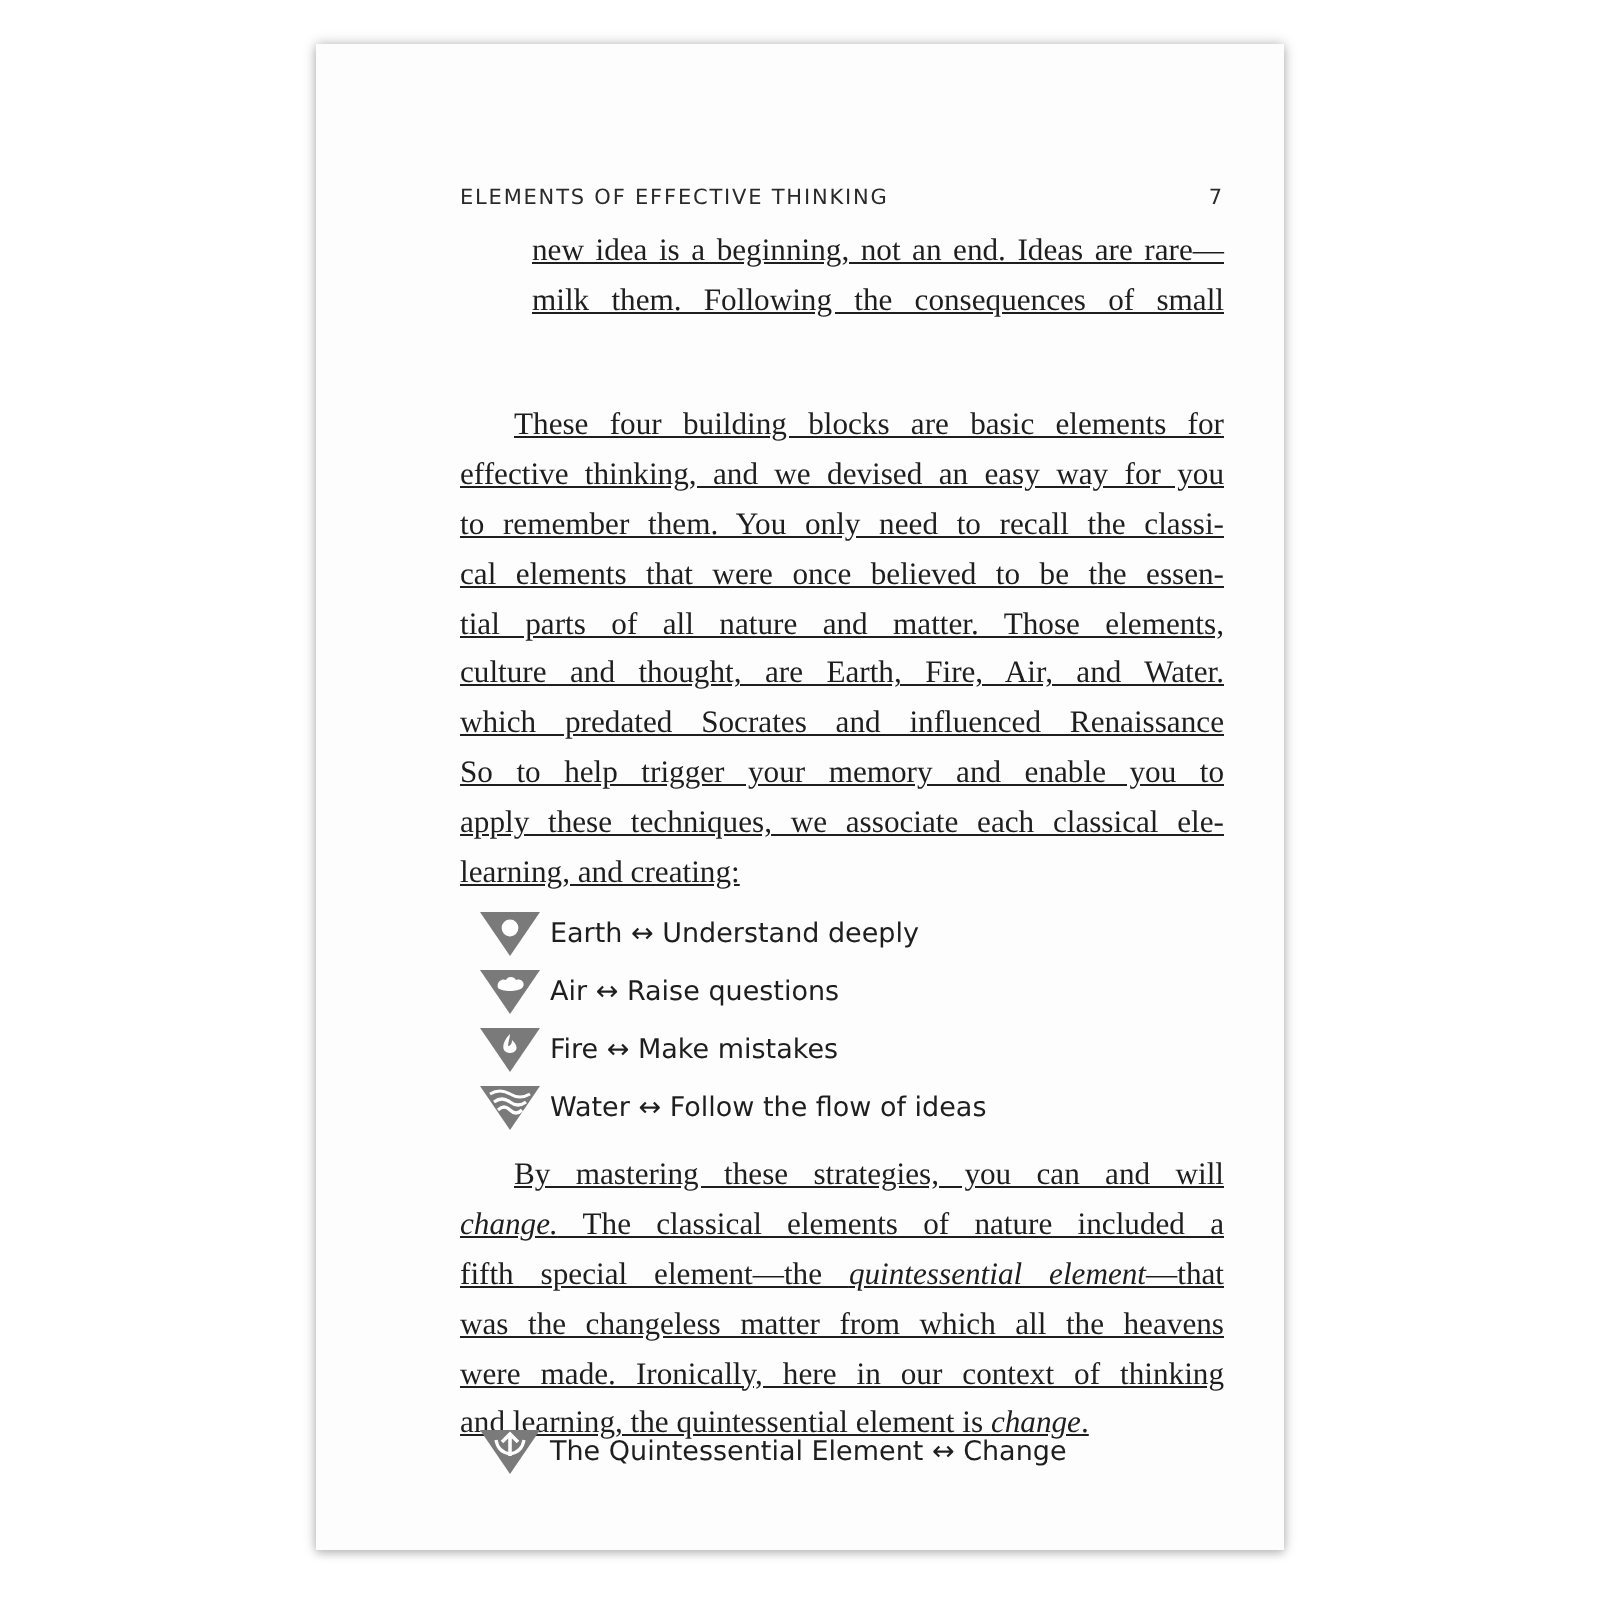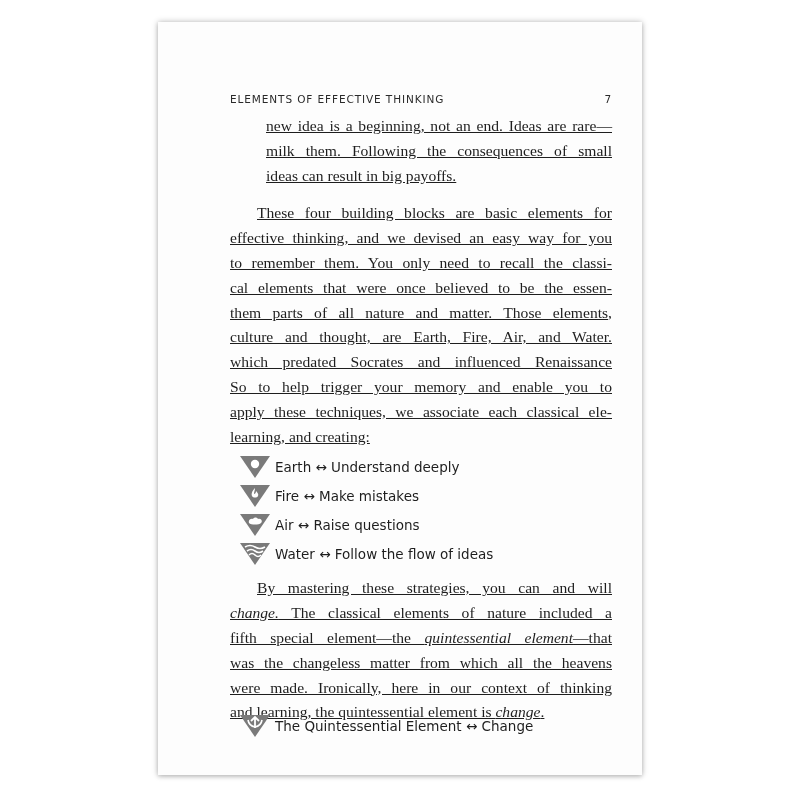--- a/index.html
+++ b/index.html
@@ -103,57 +103,56 @@
 <div class="page"></div>
 
 <div class="running-head">
   <span>ELEMENTS OF EFFECTIVE THINKING</span>
   <span>7</span>
 </div>
 
 <div class="quote-block body-text" style="top:114px;">
   <span class="line">new idea is a beginning, not an end. Ideas are rare—</span>
   <span class="line">milk them. Following the consequences of small</span>
-  <span class="line last">ideas can result in big payoffs.</span>
 </div>
 
 <div class="block body-text" style="top:201px;">
   <span class="line indent-line">These four building blocks are basic elements for</span>
   <span class="line">effective thinking, and we devised an easy way for you</span>
   <span class="line">to remember them. You only need to recall the classi-</span>
   <span class="line">cal elements that were once believed to be the essen-</span>
-  <span class="line">them parts of all nature and matter. Those elements,</span>
+  <span class="line">tial parts of all nature and matter. Those elements,</span>
   <span class="line">culture and thought, are Earth, Fire, Air, and Water.</span>
   <span class="line">which predated Socrates and influenced Renaissance</span>
   <span class="line">So to help trigger your memory and enable you to</span>
   <span class="line">apply these techniques, we associate each classical ele-</span>
   <span class="line last">learning, and creating:</span>
 </div>
 
 <div class="list">
   <div class="list-item">
     <svg class="tri" viewBox="0 0 30 22">
       <polygon points="0,0 30,0 15,22" fill="#7a7a7a"></polygon>
       <circle cx="15" cy="8" r="4.2" fill="#ffffff"></circle>
     </svg>
     <span class="list-label"><span>Earth</span> <span>↔</span> <span>Understand deeply</span></span>
   </div>
   <div class="list-item">
     <svg class="tri" viewBox="0 0 30 22">
       <polygon points="0,0 30,0 15,22" fill="#7a7a7a"></polygon>
-      <path d="M15,3 C12,6 11,9 12,11 C13,13 17,13 18,11 C19,9 17,7 16,6 C16,8 15,9 14,9 C14,7 15,5 15,3 Z" fill="#ffffff"></path>
+      <path d="M9,9 C8,6 11,4 13,5 C14,3 17,3 18,5 C21,4 23,7 21,9 C19,11 11,11 9,9 Z" fill="#ffffff"></path>
     </svg>
-    <span class="list-label"><span>Fire</span> <span>↔</span> <span>Make mistakes</span></span>
+    <span class="list-label"><span>Air</span> <span>↔</span> <span>Raise questions</span></span>
   </div>
   <div class="list-item">
     <svg class="tri" viewBox="0 0 30 22">
       <polygon points="0,0 30,0 15,22" fill="#7a7a7a"></polygon>
-      <path d="M9,9 C8,6 11,4 13,5 C14,3 17,3 18,5 C21,4 23,7 21,9 C19,11 11,11 9,9 Z" fill="#ffffff"></path>
+      <path d="M15,3 C12,6 11,9 12,11 C13,13 17,13 18,11 C19,9 17,7 16,6 C16,8 15,9 14,9 C14,7 15,5 15,3 Z" fill="#ffffff"></path>
     </svg>
-    <span class="list-label"><span>Air</span> <span>↔</span> <span>Raise questions</span></span>
+    <span class="list-label"><span>Fire</span> <span>↔</span> <span>Make mistakes</span></span>
   </div>
   <div class="list-item">
     <svg class="tri" viewBox="0 0 30 22">
       <polygon points="0,0 30,0 15,22" fill="#7a7a7a"></polygon>
       <path d="M5,4 Q10,1 15,4 T25,4" stroke="#ffffff" stroke-width="1.6" fill="none"></path>
       <path d="M7,8 Q11,5 15,8 T23,8" stroke="#ffffff" stroke-width="1.6" fill="none"></path>
       <path d="M9,12 Q12,9 15,12 T21,12" stroke="#ffffff" stroke-width="1.6" fill="none"></path>
     </svg>
     <span class="list-label"><span>Water</span> <span>↔</span> <span>Follow the flow of ideas</span></span>
   </div>

